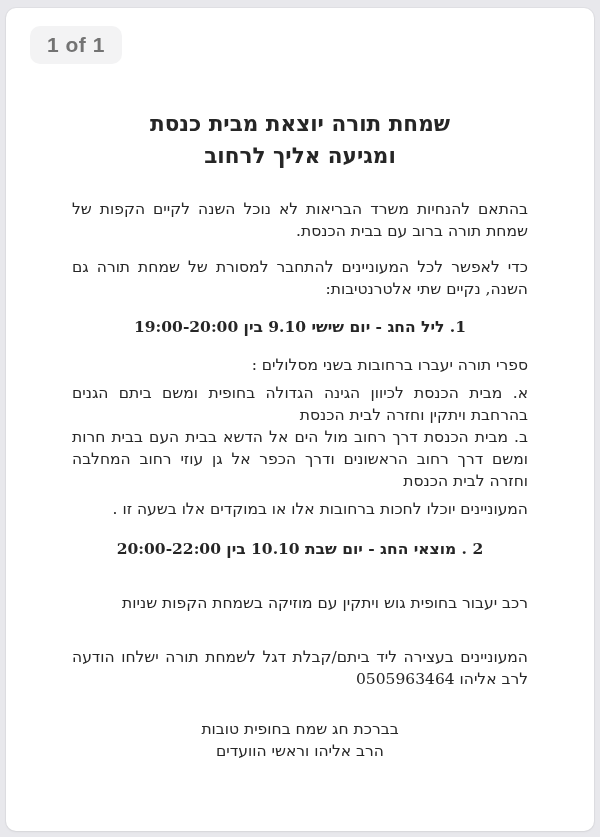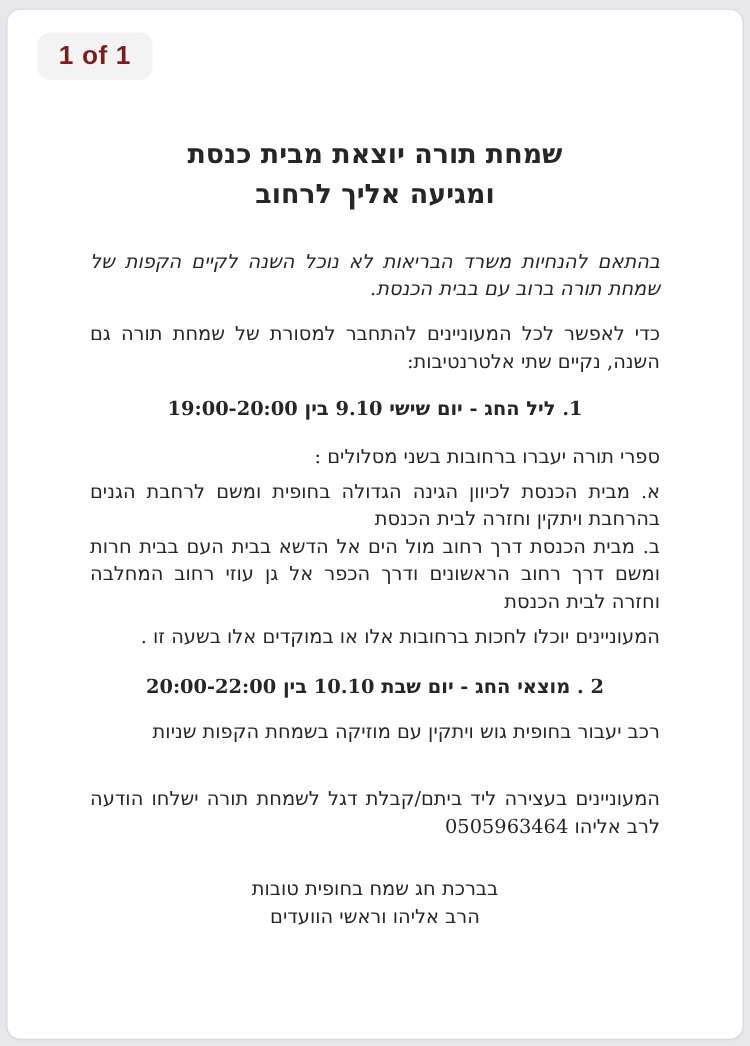--- a/index.html
+++ b/index.html
@@ -28,21 +28,21 @@
     border-radius: 10px;
     box-shadow: 0 0 0 1px rgba(0,0,0,0.03), 0 1px 3px rgba(0,0,0,0.05);
   }
   .page-indicator {
     position: absolute;
     left: 30px;
     top: 26px;
     padding: 7px 17px;
     background: #f3f3f4;
     border-radius: 10px;
-    color: #7f1d1d;
+    color: #737373;
     font-size: 21px;
     font-weight: 700;
     letter-spacing: 0.5px;
     direction: ltr;
   }
   .doc {
     position: absolute;
     top: 100px;
     left: 66px;
     right: 66px;
@@ -61,28 +61,28 @@
     line-height: 32px;
     margin: 0 0 26px 0;
   }
   .blk { margin: 0; }
   .blk.heading {
     text-align: center;
     font-weight: 700;
   }
   .blk.center { }
   .blk.signature { text-align: center; }
-  .b0  { margin-bottom: 14px; font-style: italic; }
+  .b0  { margin-bottom: 14px; }
   .b1  { margin-bottom: 16px; }
   .b2  { margin-bottom: 16px; }
   .b3  { margin-bottom: 6px; }
   .b4  { margin-bottom: 0; }
   .b5  { margin-bottom: 6px; }
   .b6  { margin-bottom: 18px; }
-  .b7  { margin-bottom: 14px; }
+  .b7  { margin-bottom: 32px; }
   .b8  { margin-bottom: 32px; }
   .b9  { margin-bottom: 28px; }
   .b10 { margin-bottom: 0; }
   .b11 { margin-bottom: 0; }
 </style>
 </head>
 <body>
 
 <div class="viewer-canvas">
 
@@ -92,21 +92,21 @@
 
       <div class="doc-title">
         <div>שמחת תורה יוצאת מבית כנסת</div>
         <div>ומגיעה אליך לרחוב</div>
       </div>
 
       <p class="blk b0">בהתאם להנחיות משרד הבריאות לא נוכל השנה לקיים הקפות של שמחת תורה ברוב עם בבית הכנסת.</p>
       <p class="blk b1">כדי לאפשר לכל המעוניינים להתחבר למסורת של שמחת תורה גם השנה, נקיים שתי אלטרנטיבות:</p>
       <p class="blk heading b2">1. ליל החג - יום שישי 9.10 בין 19:00-20:00</p>
       <p class="blk center b3">ספרי תורה יעברו ברחובות בשני מסלולים :</p>
-      <p class="blk b4">א. מבית הכנסת לכיוון הגינה הגדולה בחופית ומשם לרחבת הגנים בהרחבת ויתקין וחזרה לבית הכנסת</p>
+      <p class="blk b4">א. מבית הכנסת לכיוון הגינה הגדולה בחופית ומשם ביתם הגנים בהרחבת ויתקין וחזרה לבית הכנסת</p>
       <p class="blk b5">ב. מבית הכנסת דרך רחוב מול הים אל הדשא בבית העם בבית חרות ומשם דרך רחוב הראשונים ודרך הכפר אל גן עוזי רחוב המחלבה וחזרה לבית הכנסת</p>
       <p class="blk center b6">המעוניינים יוכלו לחכות ברחובות אלו או במוקדים אלו בשעה זו .</p>
       <p class="blk heading b7">2 . מוצאי החג - יום שבת 10.10 בין 20:00-22:00</p>
       <p class="blk center b8">רכב יעבור בחופית גוש ויתקין עם מוזיקה בשמחת הקפות שניות</p>
       <p class="blk b9">המעוניינים בעצירה ליד ביתם/קבלת דגל לשמחת תורה ישלחו הודעה לרב אליהו 0505963464</p>
       <p class="blk signature b10">בברכת חג שמח בחופית טובות</p>
       <p class="blk signature b11">הרב אליהו וראשי הוועדים</p>
 
     </div>
   </div>

